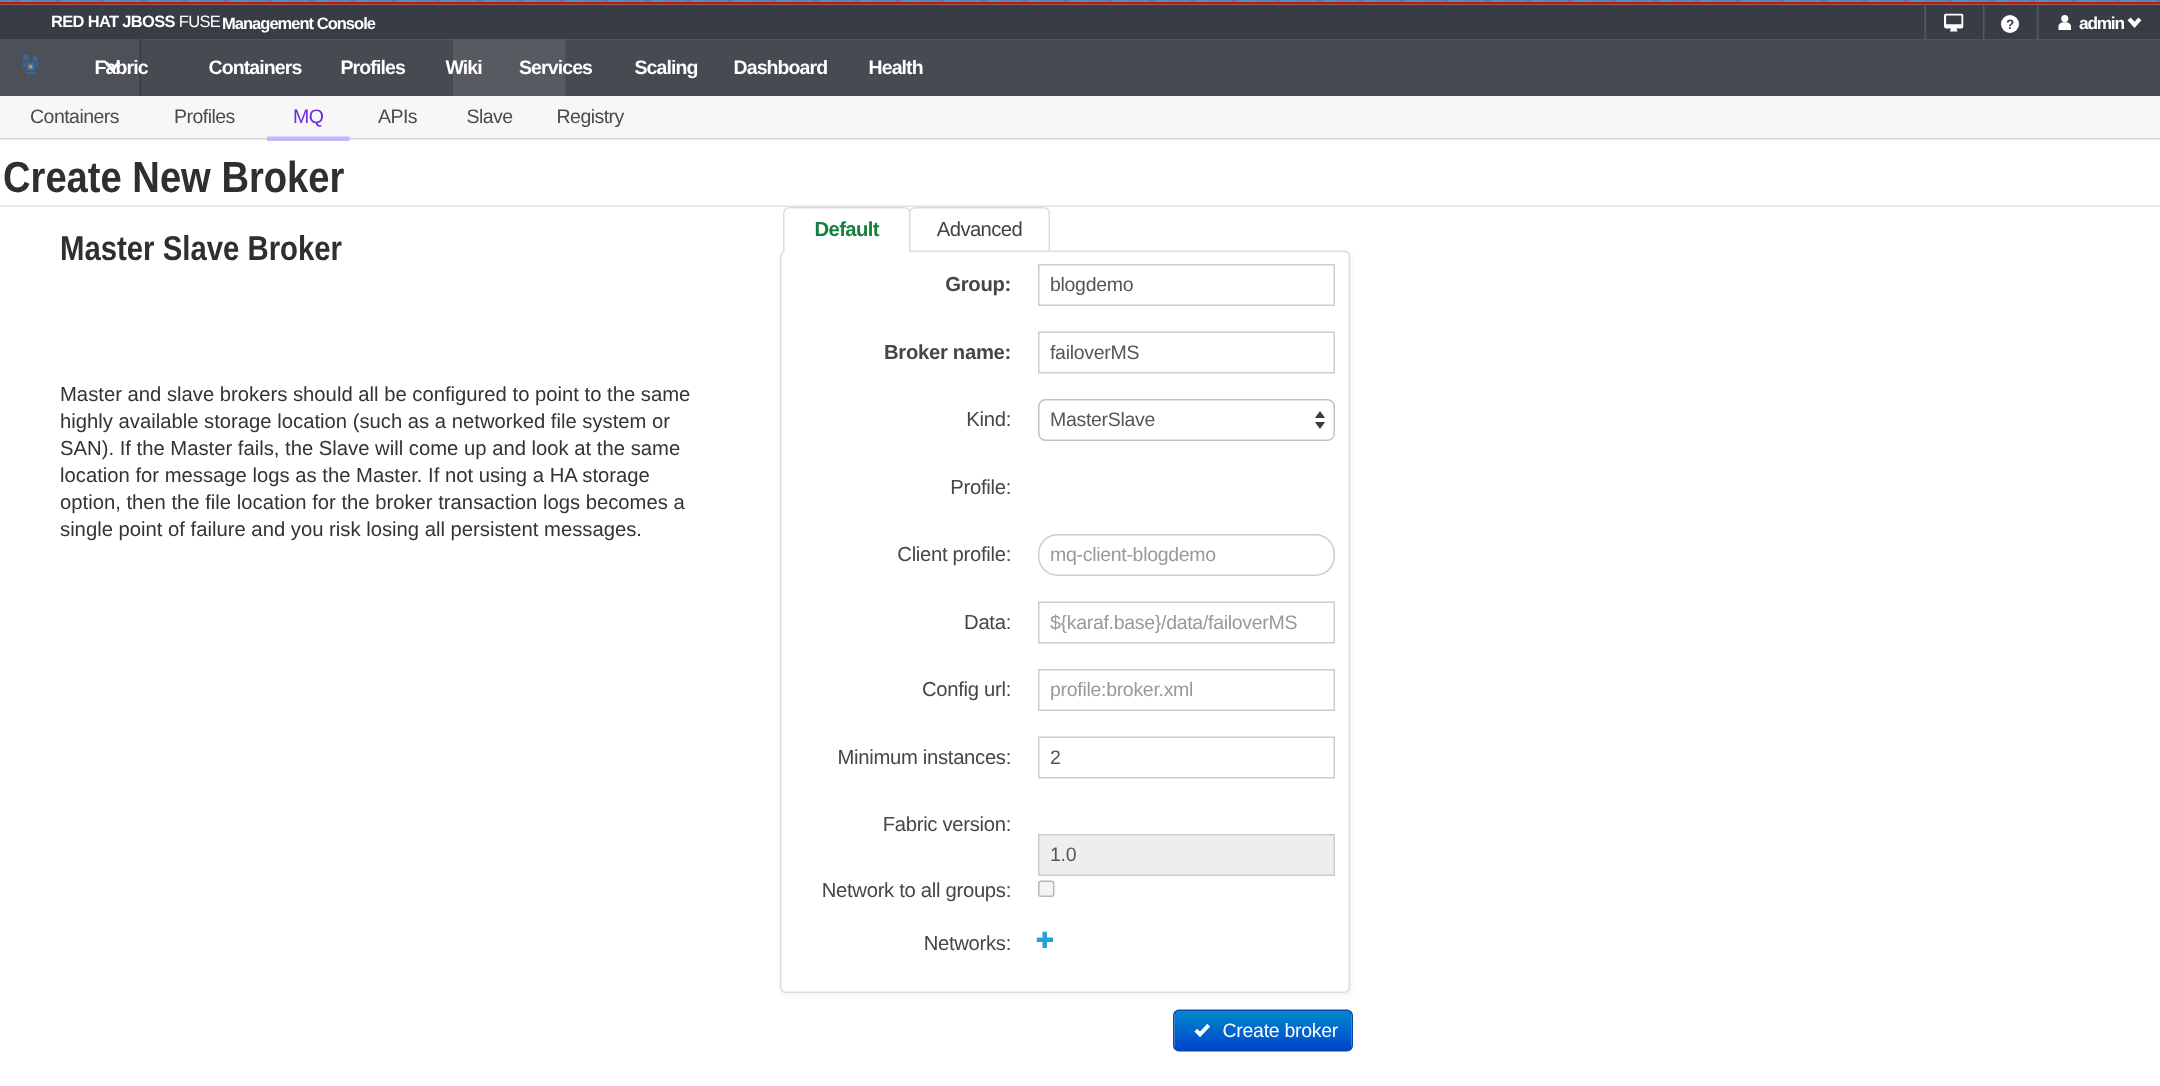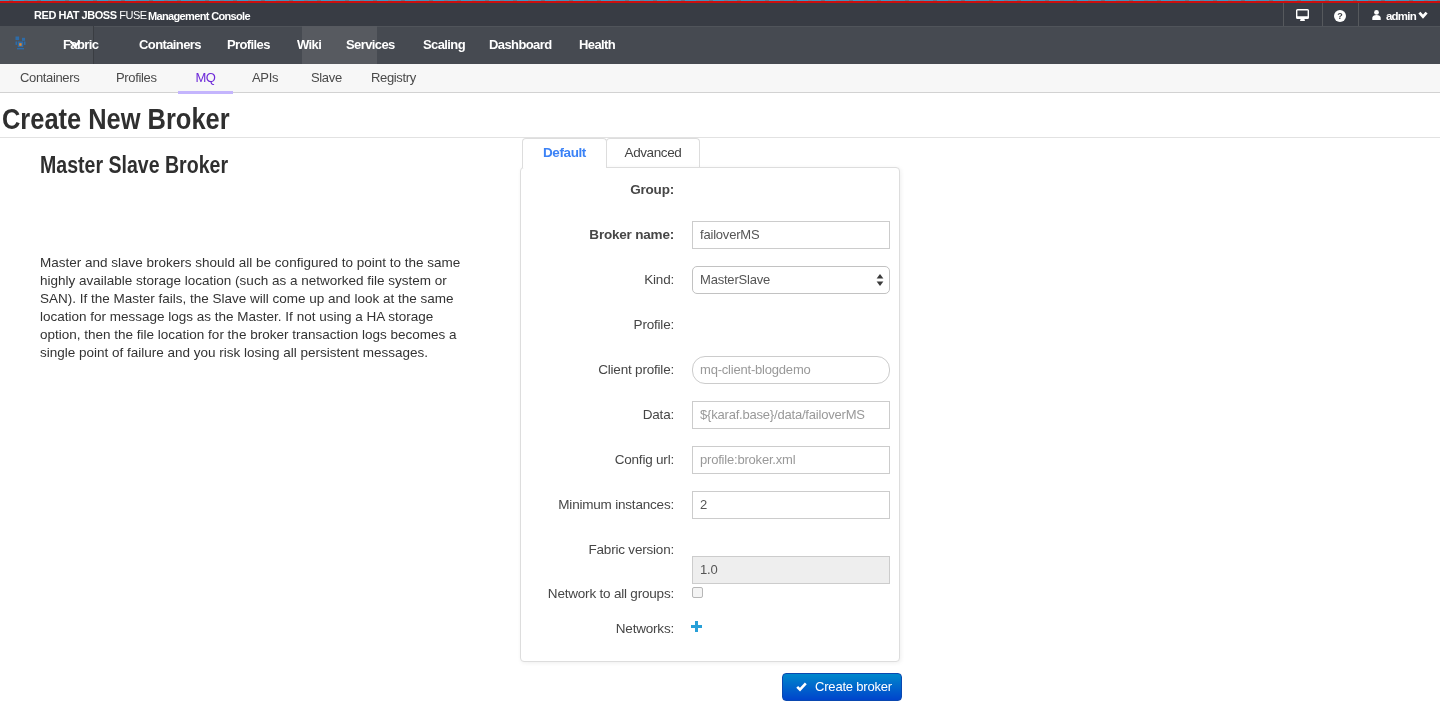--- a/index.html
+++ b/index.html
@@ -30,21 +30,21 @@
 #mqitem { color:#6d28d9; border-bottom:3px solid #c4b5fd; height:27px; }
 
 #h1 { left:2px; top:105px; font-size:29px; line-height:29px; font-weight:bold; color:#2f2f2f; transform:scaleX(0.877); transform-origin:0 0; white-space:nowrap; }
 #hr1 { left:0; top:137px; width:1440px; height:1px; background:#e2e2e2; }
 
 #h2 { left:40px; top:154px; font-size:23px; line-height:23px; font-weight:bold; color:#2f2f2f; transform:scaleX(0.85); transform-origin:0 0; white-space:nowrap; }
 .para { left:40px; width:460px; font-size:13.5px; line-height:18px; color:#333; }
 
 
 .tab { top:138px; height:28px; line-height:27px; font-size:13.5px; letter-spacing:-0.4px; background:#fff; }
-#tabdefault { left:522px; width:83px; border:1px solid #ddd; border-bottom:none; border-radius:4px 4px 0 0; color:#3b82f6; font-weight:bold; text-align:center; height:29px; z-index:3; }
+#tabdefault { left:522px; width:83px; border:1px solid #ddd; border-bottom:none; border-radius:4px 4px 0 0; color:#15803d; font-weight:bold; text-align:center; height:29px; z-index:3; }
 #tabadv { left:606px; width:92px; border:1px solid #ddd; border-bottom:none; border-radius:4px 4px 0 0; color:#444; text-align:center; }
 
 
 #panel { left:520px; top:167px; width:378px; height:493px; background:#fff; border:1px solid #ddd; border-radius:4px; box-shadow:1px 1px 4px rgba(0,0,0,0.067); }
 .flabel { right: calc(1440px - 674px); top:0; font-size:13.5px; letter-spacing:-0.2px; color:#464646; line-height:28px; }
 .finput { left:692px; width:182px; height:26px; border:1px solid #ccc; border-radius:0; background:#fff; font-size:13px; letter-spacing:-0.2px; color:#555; padding:0 7px; line-height:26px; white-space:nowrap; overflow:hidden; }
 .ph { color:#999; }
 .dis { background:#eee; }
 
 #checkbox { left:692px; top:587px; width:9px; height:9px; border:1px solid #b7b7b7; border-radius:2px; background:#f4f4f4; }
@@ -119,20 +119,21 @@
   <div class="abs" id="hr1"></div>
 
   <div class="abs" id="h2">Master Slave Broker</div>
   <div class="abs para" style="top:254px;">Master and slave brokers should all be configured to point to the same<br>highly available storage location (such as a networked file system or<br>SAN). If the Master fails, the Slave will come up and look at the same<br>location for message logs as the Master. If not using a HA storage<br>option, then the file location for the broker transaction logs becomes a<br>single point of failure and you risk losing all persistent messages.</div>
 
   <div class="abs tab" id="tabdefault">Default</div>
   <div class="abs tab" id="tabadv">Advanced</div>
   <div class="abs" id="panel"></div>
 
   <div class="abs flabel" style="top:176px; font-weight:bold;">Group:</div>
+  <div class="abs finput" style="top:176px;">blogdemo</div>
   <div class="abs flabel" style="top:221px; font-weight:bold;">Broker name:</div>
   <div class="abs finput" style="top:221px;">failoverMS</div>
   <div class="abs flabel" style="top:266px;">Kind:</div>
   <div class="abs finput" style="top:266px; border-radius:5px; border-color:#c2c2c2;">MasterSlave</div>
   <svg class="abs" style="left:876px; top:274px;" width="8" height="12" viewBox="0 0 8 12">
     <path d="M4 0 L7.4 4.6 L0.6 4.6 Z" fill="#3a3a3a"></path>
     <path d="M4 12 L7.4 7.4 L0.6 7.4 Z" fill="#3a3a3a"></path>
   </svg>
   <div class="abs flabel" style="top:311px;">Profile:</div>
   <div class="abs flabel" style="top:356px;">Client profile:</div>

